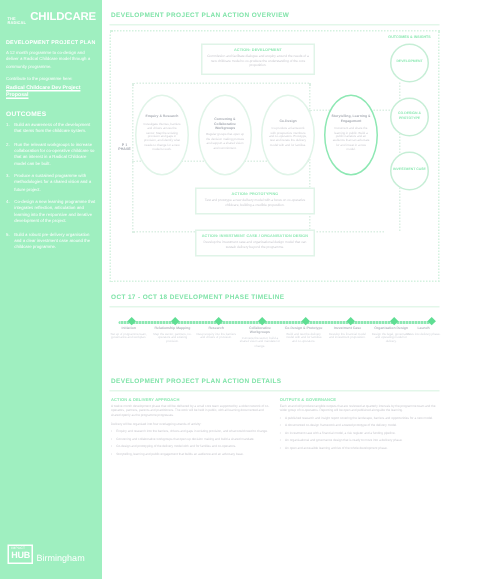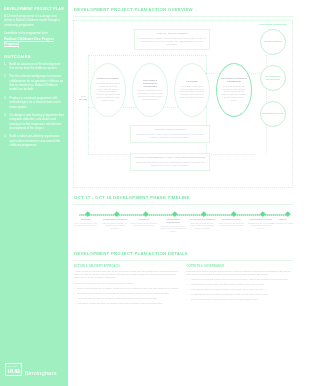--- a/index.html
+++ b/index.html
@@ -172,20 +172,24 @@
   .det-li { display: flex; gap: 1.5px; margin-bottom: 1.8px; }
   .det-b { font-size: 2.1px; color: #C9C9CF; flex: 0 0 2px; line-height: 1.5;}
   .det-t { font-size: 2.1px; color: #C9C9CF; line-height: 1.5; }
 </style>
 </head>
 <body>
 
 <div class="page">
 
   <aside class="sidebar">
+    <div class="brand">
+      <span class="brand-pre">The Radical</span>
+      <span class="brand-main">Childcare</span>
+    </div>
 
     <div class="sb-h">Development Project Plan</div>
     <div class="sb-p">A 12 month programme to co-design and deliver a Radical Childcare model through a community programme.</div>
     <div class="sb-label">Contribute to the programme here:</div>
     <a class="sb-link">Radical Childcare Dev Project Proposal</a>
 
     <div class="sb-h2">Outcomes</div>
     <ul class="sb-list">
       <li class="sb-li">
         <span class="sb-num">1.</span>

